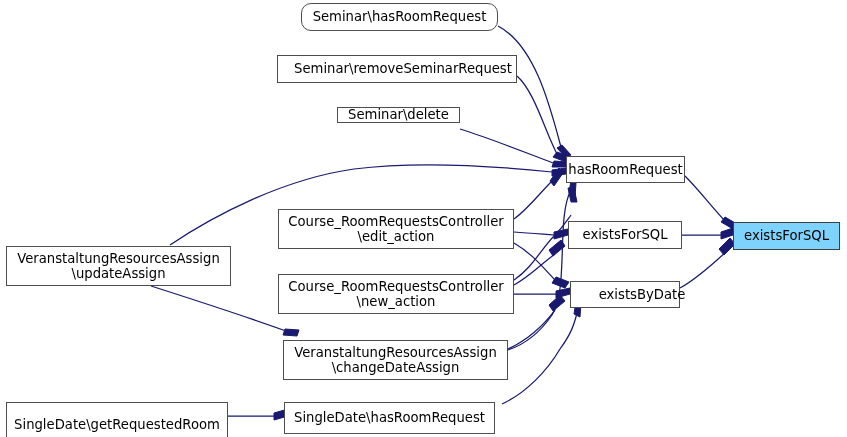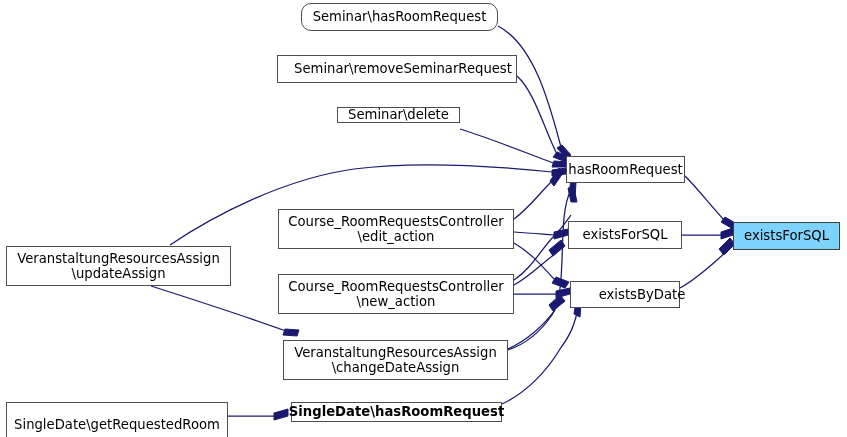--- a/index.html
+++ b/index.html
@@ -119,15 +119,15 @@
       <div class="node" style="left: 568px; top: 221px; width: 114px; height: 28px;">existsForSQL</div>
       <div class="node highlight" style="left: 733px; top: 222px; width: 107px; height: 28px;">existsForSQL</div>
       <div class="node" style="left: 6px; top: 246px; width: 225px; height: 40px;">VeranstaltungResourcesAssign
 \updateAssign</div>
       <div class="node" style="left: 278px; top: 274px; width: 236px; height: 40px;">Course_RoomRequestsController
 \new_action</div>
       <div class="node" style="left: 570px; top: 281px; width: 110px; height: 27px; padding-left: 34px;">existsByDate</div>
       <div class="node" style="left: 283px; top: 340px; width: 225px; height: 40px;">VeranstaltungResourcesAssign
 \changeDateAssign</div>
       <div class="node" style="left: 6px; top: 402px; width: 222px; height: 45px;">SingleDate\getRequestedRoom</div>
-      <div class="node" style="left: 291px; top: 402px; width: 211px; height: 20px; font-weight: bold;">SingleDate\hasRoomRequest</div>
+      <div class="node" style="left: 284px; top: 402px; width: 211px; height: 32px;">SingleDate\hasRoomRequest</div>
     </div>
 </div>
 
 </body></html>

